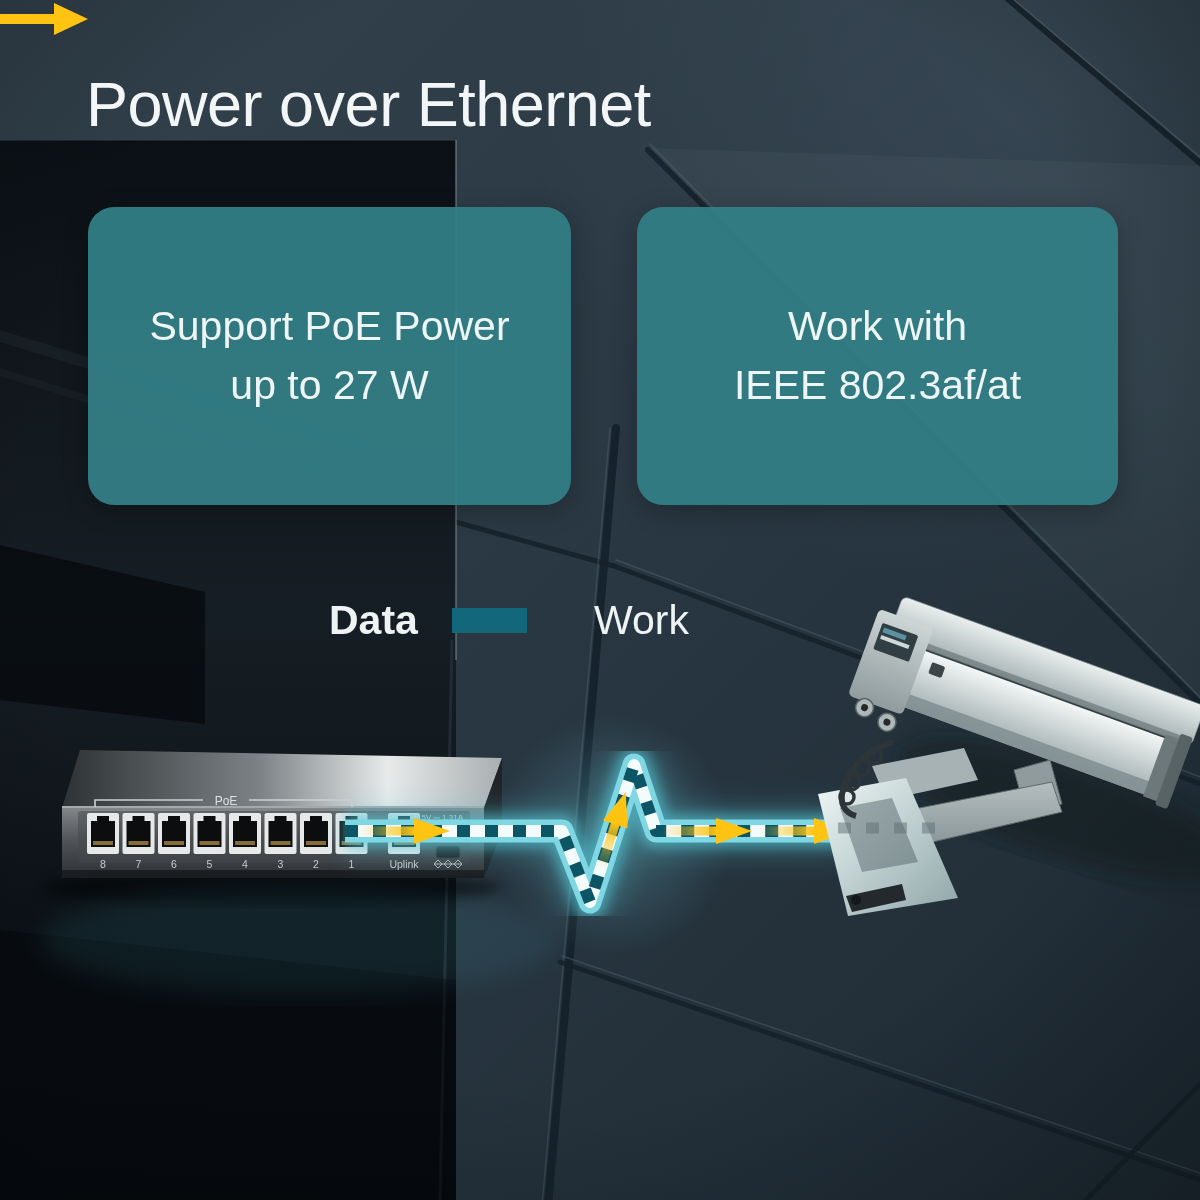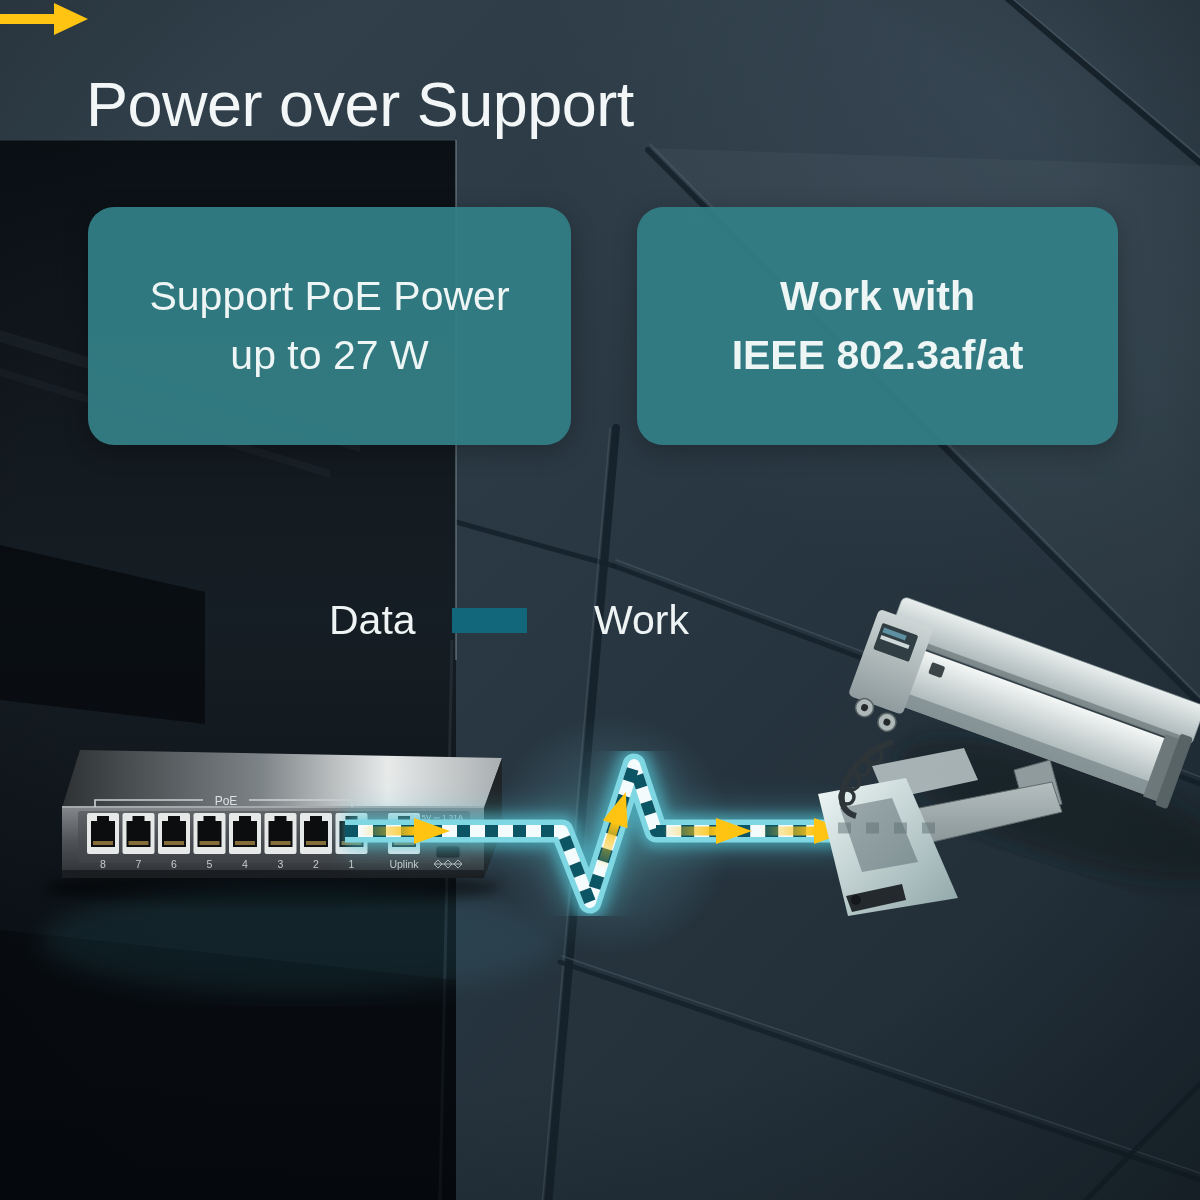--- a/index.html
+++ b/index.html
@@ -1,29 +1,29 @@
 <!DOCTYPE html>
 <html><head>
 <meta charset="utf-8">
 <style>
   html,body{margin:0;padding:0;background:#10161b;}
   .stage{position:relative;width:1200px;height:1200px;overflow:hidden;
          font-family:"Liberation Sans", sans-serif;background:#28353f;}
   .stage svg{position:absolute;left:0;top:0;}
   .title{position:absolute;left:86px;top:68px;font-size:63px;font-weight:400;
          color:#f2f6f7;letter-spacing:-0.5px;z-index:3;}
-  .fbox{position:absolute;top:207px;height:238px;border-radius:26px;
+  .fbox{position:absolute;top:207px;height:298px;border-radius:26px;
         background:rgba(51,126,134,0.94);display:flex;flex-direction:column;
         justify-content:center;align-items:center;z-index:3;
         box-shadow:0 6px 24px rgba(0,0,0,0.25);}
   .fbox-left{left:88px;width:483px;}
-  .fbox-right{left:637px;width:481px;font-weight:bold;}
+  .fbox-right{left:637px;width:481px;}
   .fline{font-size:41px;line-height:1.45;color:#edf5f5;text-align:center;}
   .legend-label{position:absolute;top:597px;font-size:41px;color:#eef3f4;z-index:3;}
-  .legend-data{left:329px;}
+  .legend-data{left:329px;font-weight:bold;}
   .legend-power{left:594px;}
   .swatch{position:absolute;left:452px;top:608px;width:75px;height:25px;
           background:#12677b;z-index:3;}
   .legend-arrow{position:absolute;left:735px;top:601px;z-index:3;}
 </style>
 </head>
 <body>
 
 <div class="stage">
 
@@ -74,21 +74,21 @@
       <line x1="456" y1="140" x2="456" y2="660" stroke="#7b8c96" stroke-width="2" opacity="0.5"></line>
       <line x1="452" y1="640" x2="440" y2="1200" stroke="#2c363e" stroke-width="3" opacity="0.6"></line>
       <polygon points="0,330 360,440 360,452 0,342" fill="#8ca0ad" opacity="0.07"></polygon>
       <polygon points="0,368 330,470 330,478 0,376" fill="#8ca0ad" opacity="0.05"></polygon>
       <polygon points="0,545 205,592 205,724 0,700" fill="#05080b" opacity="0.72"></polygon>
       <polygon points="0,930 456,980 456,1200 0,1200" fill="#05080b" opacity="0.55"></polygon>
     </g>
     <rect x="0" y="0" width="1200" height="1200" fill="url(#vign)"></rect>
   </svg>
 
-  <div class="title">Power over Support</div>
+  <div class="title">Power over Ethernet</div>
 
   <div class="fbox fbox-left">
     <div class="fline">Support PoE Power</div>
     <div class="fline">up to 27 W</div>
   </div>
 
   <div class="fbox fbox-right">
     <div class="fline">Work with</div>
     <div class="fline">IEEE 802.3af/at</div>
   </div>

